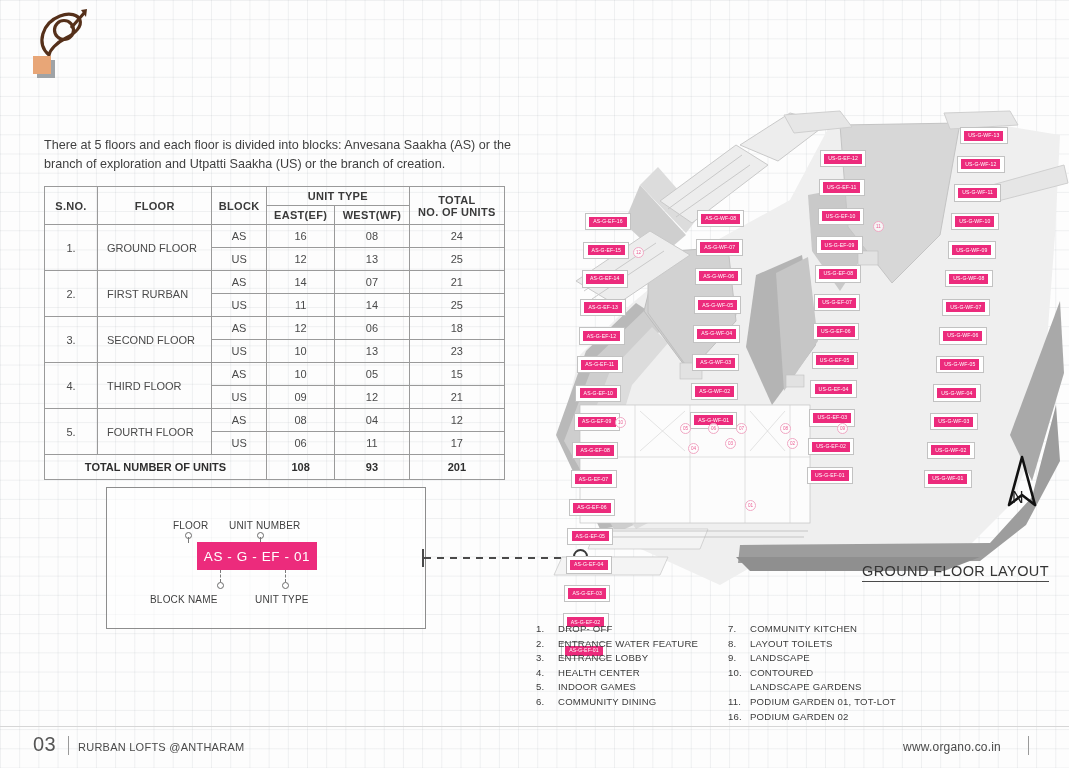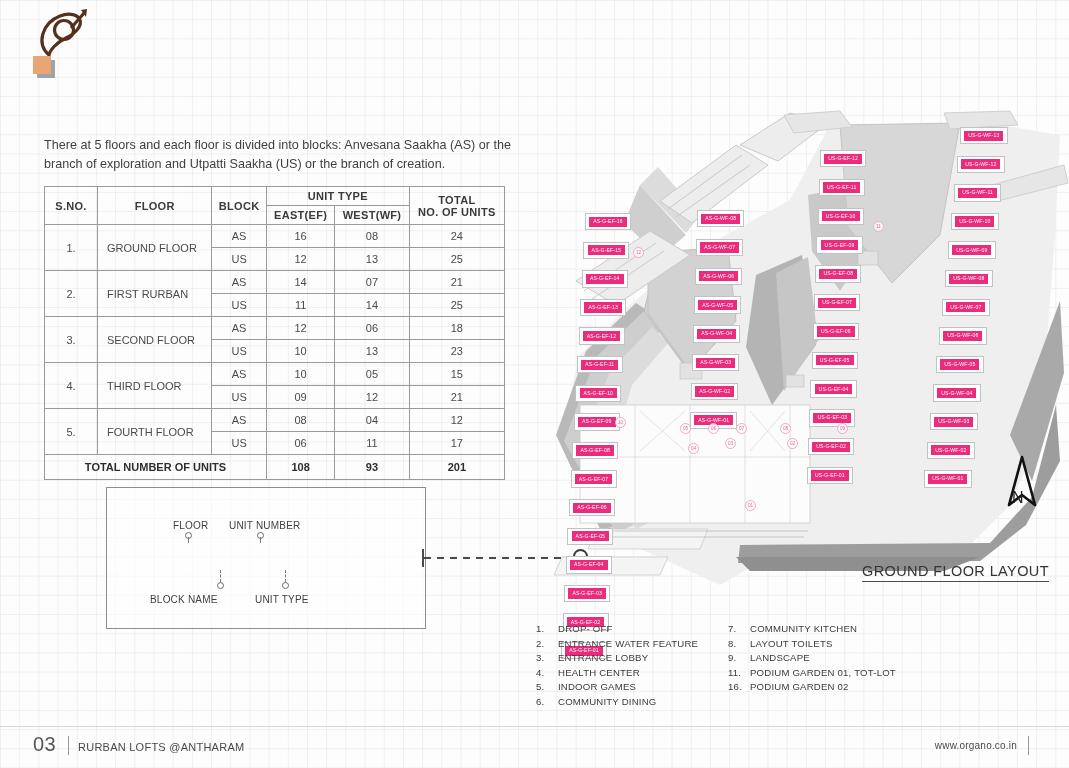--- a/index.html
+++ b/index.html
@@ -64,21 +64,21 @@
   #legend .c1{left:0;}
   #legend .c2{left:192px;}
   #legend .li{display:flex;line-height:14.6px;}
   #legend .n{width:22px;flex:none;}
   #legend .cont{margin-left:22px;line-height:14.6px;}
   
   #footrule{position:absolute;left:0;top:726px;width:1069px;height:1px;background:#d6d6d6;}
   #pagenum{position:absolute;left:33px;top:733px;font-size:20px;color:#555;letter-spacing:.5px;}
   #footsep{position:absolute;left:68px;top:736px;width:1px;height:19px;background:#9a9a9a;}
   #foottext{position:absolute;left:78px;top:741px;font-size:11px;letter-spacing:.25px;color:#4a4a4a;}
-  #footurl{position:absolute;right:52px;top:740px;font-size:10px;color:#4a4a4a;letter-spacing:.2px;margin-left:17px;}
+  #footurl{position:absolute;right:68px;top:740px;font-size:12px;color:#4a4a4a;letter-spacing:.2px;margin-left:17px;}
   #footsep2{position:absolute;right:40px;top:736px;width:1px;height:19px;background:#9a9a9a;}
 </style>
 </head>
 <body>
 
 <div id="logo">
   <svg viewBox="0 0 62 58" width="62" height="58">
     <path d="M17 49 C4 38 10 17 28 10 C38 6 46 9 48 14 C50 20 44 27 34 32 C24 37 18 44 17 49 Z" fill="none" stroke="#55301a" stroke-width="3.2"></path>
     <circle cx="32" cy="24" r="9.5" fill="none" stroke="#55301a" stroke-width="3.2"></circle>
     <path d="M39 22 L53 6" stroke="#55301a" stroke-width="3.2" fill="none"></path>
@@ -194,20 +194,21 @@
 
 <div id="numbering-box">
 
   <div class="nlabel" style="left:66px;top:32px;">FLOOR</div>
   <div class="nlabel" style="left:122px;top:32px;">UNIT NUMBER</div>
   <div class="ndot" style="left:78px;top:44px;"></div>
   <div class="ndot" style="left:150px;top:44px;"></div>
   <div class="nstem" style="left:81px;top:49px;height:6px;"></div>
   <div class="nstem" style="left:153px;top:49px;height:6px;"></div>
 
+  <div id="code-chip">AS - G - EF - 01</div>
 
   <div class="nstem" style="left:113px;top:82px;height:12px;"></div>
   <div class="nstem" style="left:178px;top:82px;height:12px;"></div>
   <div class="ndot" style="left:110px;top:94px;"></div>
   <div class="ndot" style="left:175px;top:94px;"></div>
   <div class="nlabel" style="left:43px;top:106px;">BLOCK NAME</div>
   <div class="nlabel" style="left:148px;top:106px;">UNIT TYPE</div>
 </div>
 
 <div id="leader-cap"></div>
@@ -524,20 +525,27 @@
         </div>
       </div>
       <div>
         <div class="li">
           <span class="n">9.</span>
           <span>LANDSCAPE</span>
         </div>
       </div>
       <div>
         <div class="li">
+          <span class="n">10.</span>
+          <span>CONTOURED</span>
+        </div>
+        <div class="cont">LANDSCAPE GARDENS</div>
+      </div>
+      <div>
+        <div class="li">
           <span class="n">11.</span>
           <span>PODIUM GARDEN 01, TOT-LOT</span>
         </div>
       </div>
       <div>
         <div class="li">
           <span class="n">16.</span>
           <span>PODIUM GARDEN 02</span>
         </div>
       </div>

